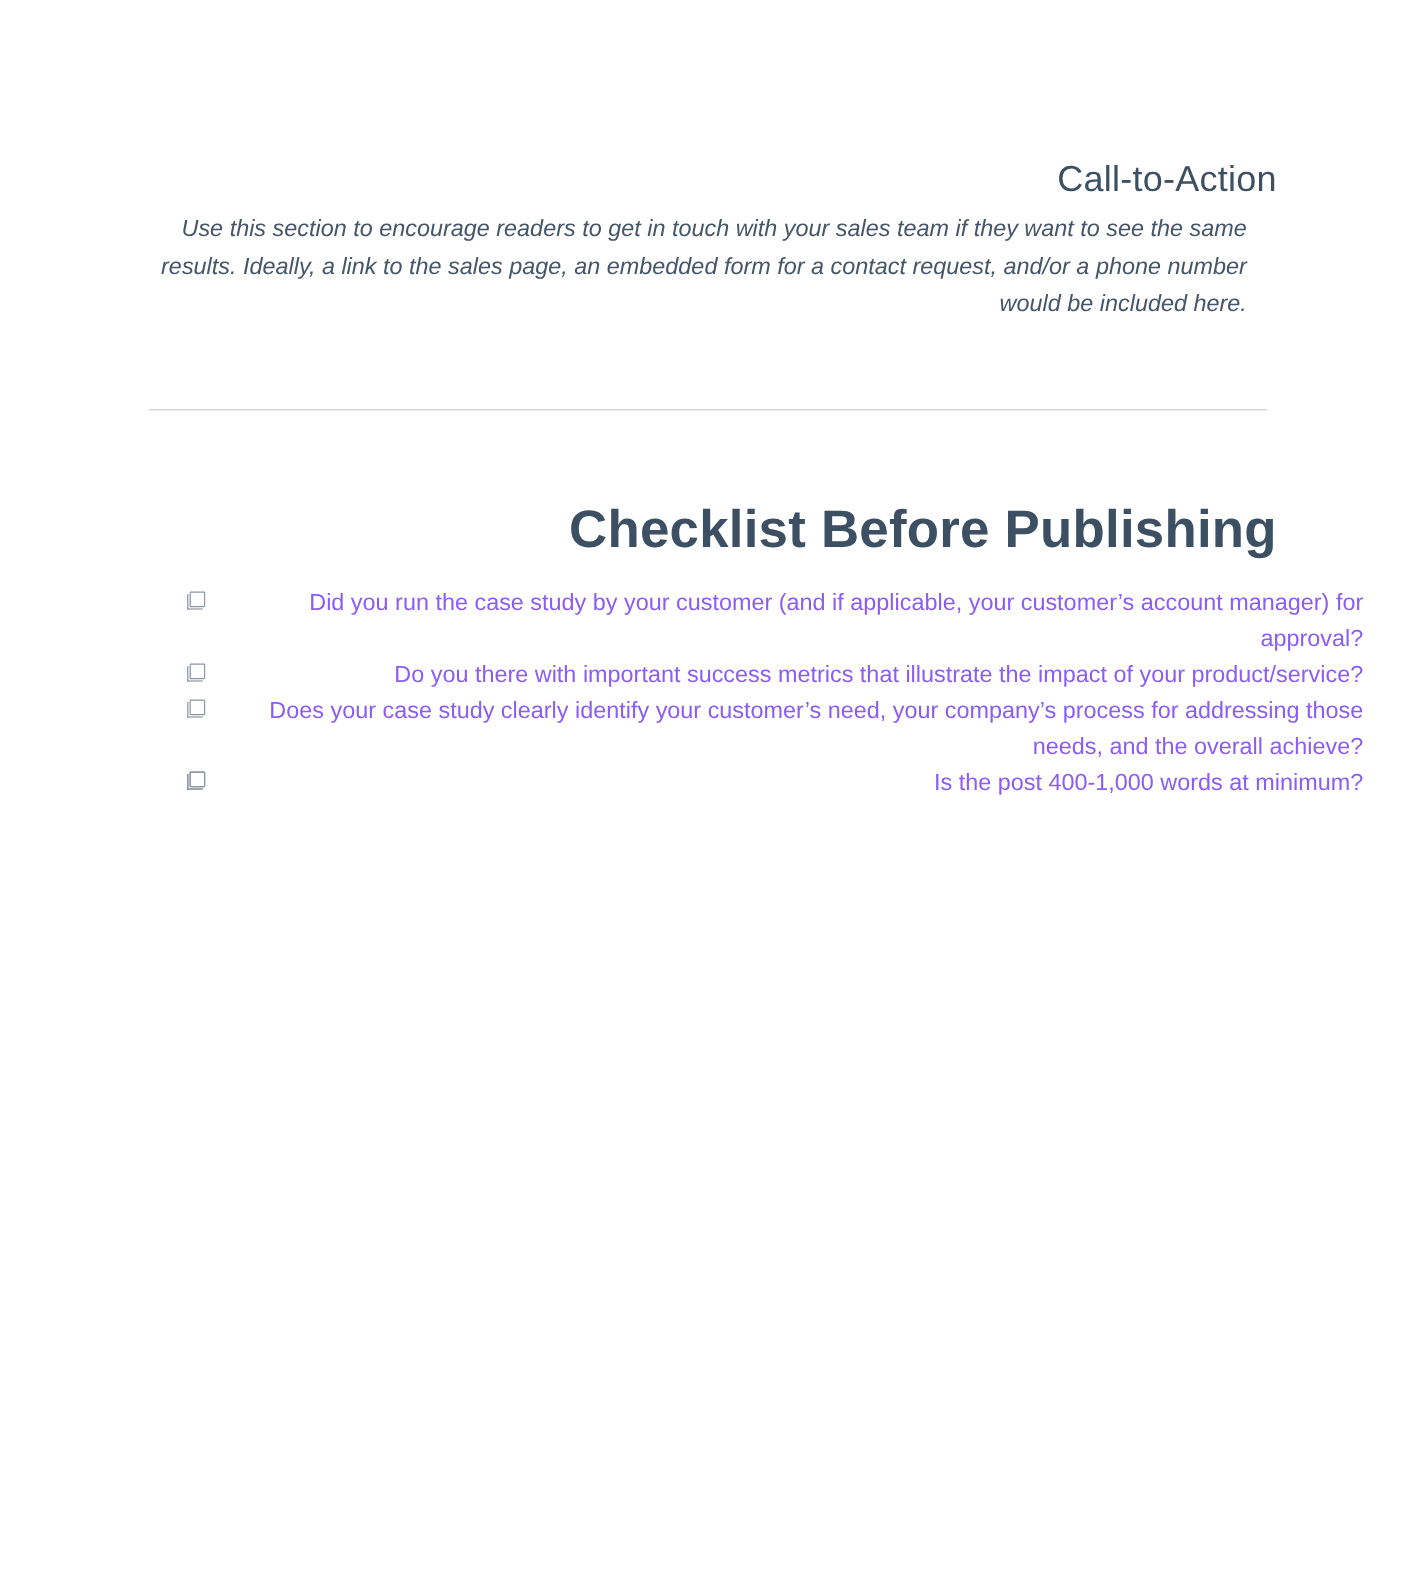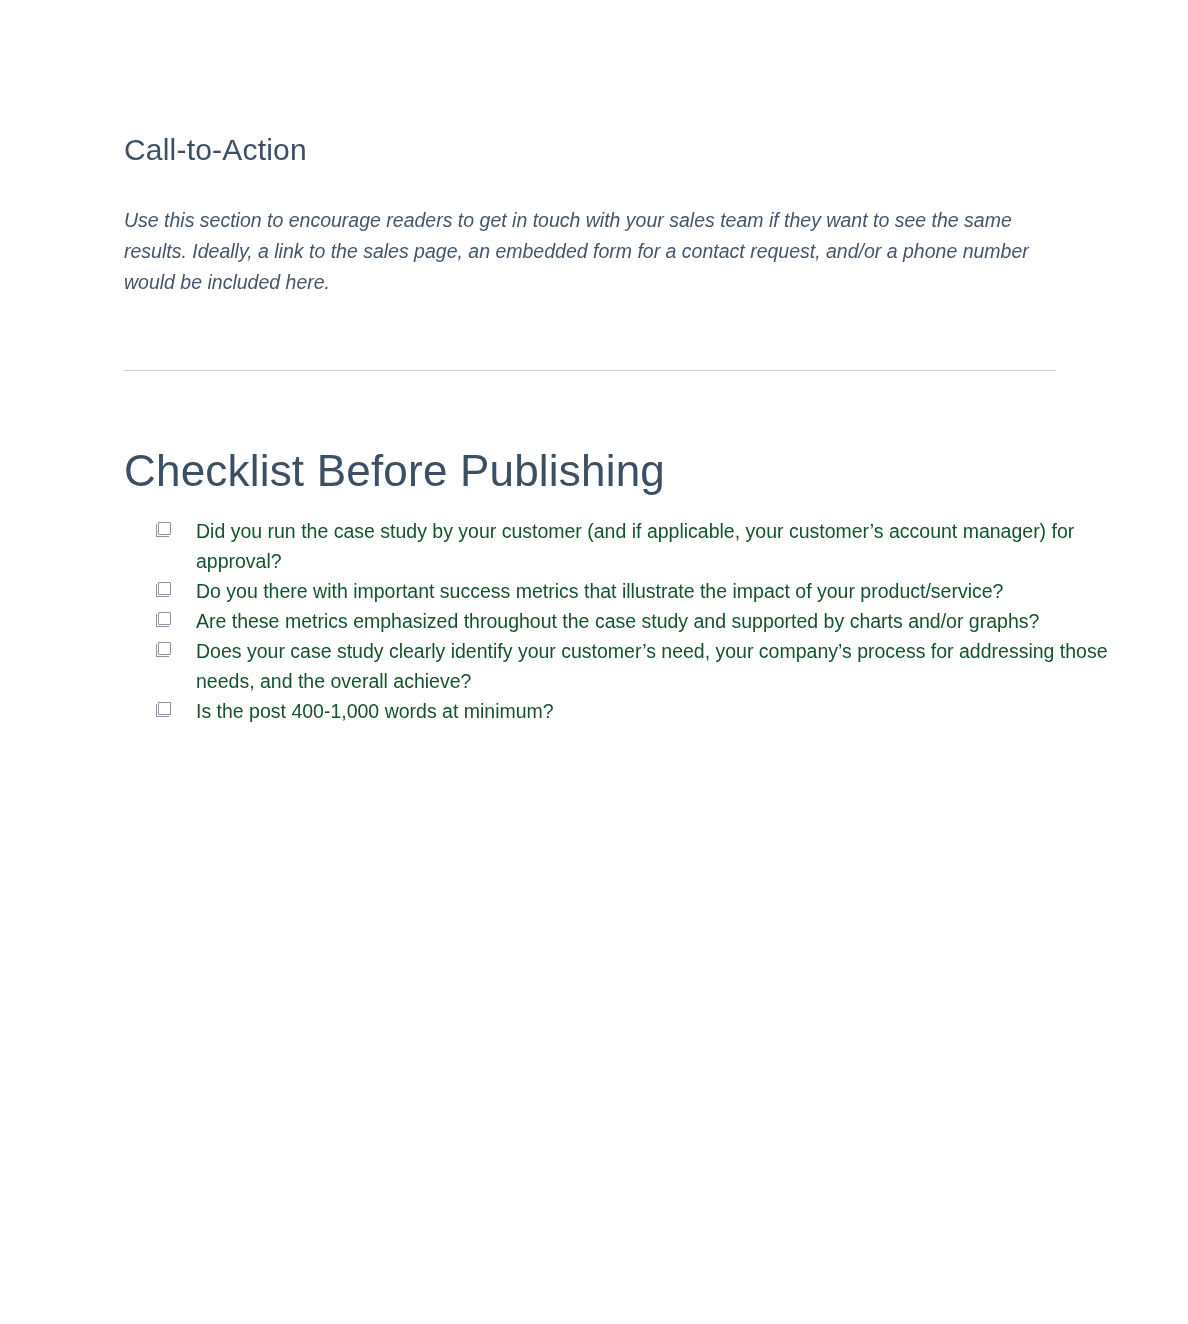--- a/index.html
+++ b/index.html
@@ -18,68 +18,69 @@
     position: relative;
     width: 1188px;
     height: 1324px;
     box-sizing: border-box;
   }
   .content {
     position: absolute;
     left: 124px;
     top: 0;
     width: 940px;
+    text-align: right;
   }
 
   
   .cta-heading {
     font-size: 30px;
     font-weight: 400;
     color: #3d4f63;
     letter-spacing: 0.2px;
     margin: 0;
     padding-top: 133px;
   }
   .cta-body {
     font-size: 19.5px;
     font-style: italic;
     line-height: 31px;
     color: #45566a;
-    margin: 38px 0 0 0;
+    margin: 9px 0 0 0;
     width: 915px;
   }
 
   .divider {
     margin-top: 72px;
     width: 932px;
     height: 1px;
     background: #c9ced4;
   }
 
   
   .checklist-heading {
     font-size: 44px;
-    font-weight: 400;
+    font-weight: 700;
     color: #3d4f63;
     letter-spacing: 0.2px;
     margin: 0;
     padding-top: 75px;
   }
 
   .checklist {
     margin: 20px 0 0 0;
     padding: 0;
     list-style: none;
   }
   .check-item {
     position: relative;
     padding-left: 72px;
     font-size: 19.5px;
     line-height: 30px;
-    color: #14532d;
+    color: #8b5cf6;
     margin-bottom: 0;
     width: 940px;
   }
   .check-box-icon {
     position: absolute;
     left: 32px;
     top: 4px;
     width: 17px;
     height: 17px;
     display: block;
@@ -132,27 +133,20 @@
           <span class="shadow"></span>
             <span class="outer"></span>
         </span>
         <span>Do you there with important success metrics that illustrate the impact of your product/service?</span>
       </li>
       <li class="check-item">
         <span class="check-box-icon">
           <span class="shadow"></span>
             <span class="outer"></span>
         </span>
-        <span>Are these metrics emphasized throughout the case study and supported by charts and/or graphs?</span>
-      </li>
-      <li class="check-item">
-        <span class="check-box-icon">
-          <span class="shadow"></span>
-            <span class="outer"></span>
-        </span>
         <span>Does your case study clearly identify your customer’s need, your company’s process for addressing those needs, and the overall achieve?</span>
       </li>
       <li class="check-item">
         <span class="check-box-icon">
           <span class="shadow"></span>
             <span class="outer"></span>
         </span>
       </li>
       <li class="check-item">
         <span class="check-box-icon">

